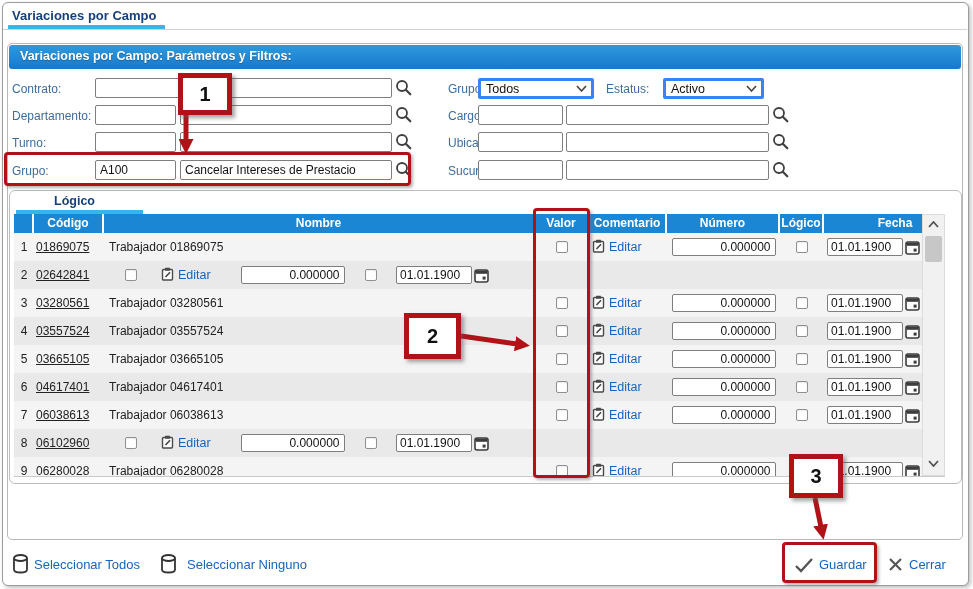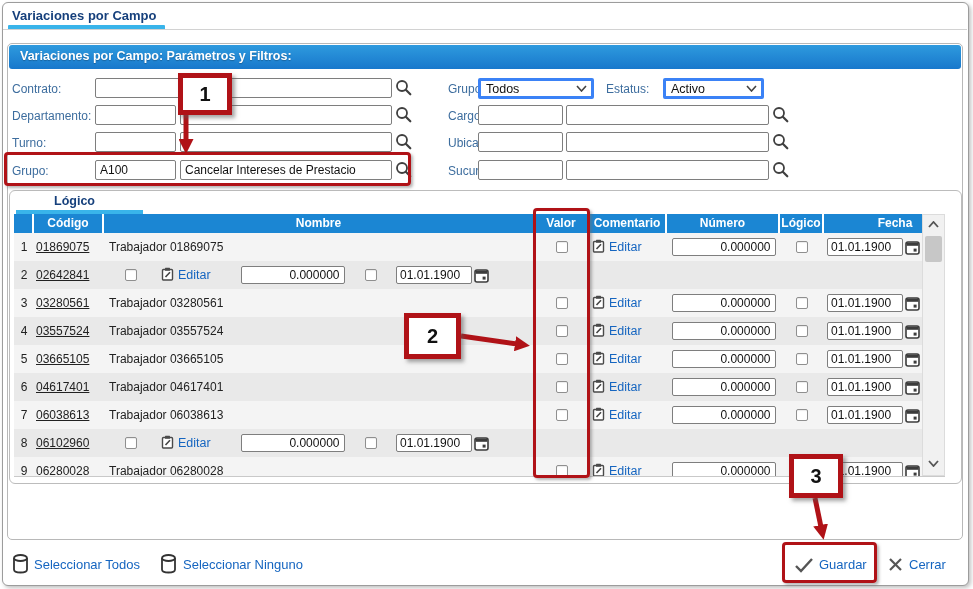--- a/index.html
+++ b/index.html
@@ -64,21 +64,21 @@
   .cal-btn{width:15px;height:15px;cursor:pointer;display:flex;}
   .cb{width:12px;height:12px;border:1px solid #8f8f8f;border-radius:2px;background:#fff;
       box-shadow:inset 0 1px 1px rgba(0,0,0,.08);cursor:pointer;}
   .grid-bottom{left:14px;top:476px;width:931px;height:1px;background:#c9c9c9;}
 
   .sbar{left:922px;top:214px;width:23px;height:262px;background:#f1f1f1;border:1px solid #dcdcdc;}
   .sb-btn{position:absolute;left:0;width:21px;height:19px;display:flex;align-items:center;justify-content:center;cursor:pointer;}
   .sb-up{top:0;} .sb-down{top:238px;height:20px;}
   .sb-thumb{position:absolute;left:2px;top:21px;width:17px;height:26px;background:#c7c7c7;border-radius:2px;cursor:pointer;}
 
-  .fbtn-label{font-size:13px;color:var(--link-blue);white-space:nowrap;overflow:hidden;cursor:pointer;}
+  .fbtn-label{font-size:13px;color:var(--link-blue);white-space:nowrap;overflow:hidden;cursor:pointer;text-align:right;}
 
   .annot-rect{border:3px solid var(--annot-red);border-radius:4px;box-shadow:2px 2px 3px rgba(110,110,110,.5);z-index:20;pointer-events:none;}
   .callout{background:#fff;border:5px solid var(--annot-red);display:flex;align-items:center;justify-content:center;
            font-size:20px;font-weight:bold;color:#111;box-shadow:3px 3px 4px rgba(90,90,90,.55);z-index:30;}
   .arrows{left:0;top:0;width:973px;height:589px;z-index:25;pointer-events:none;}
 </style>
 </head>
 <body>
 
 <div class="stage">

